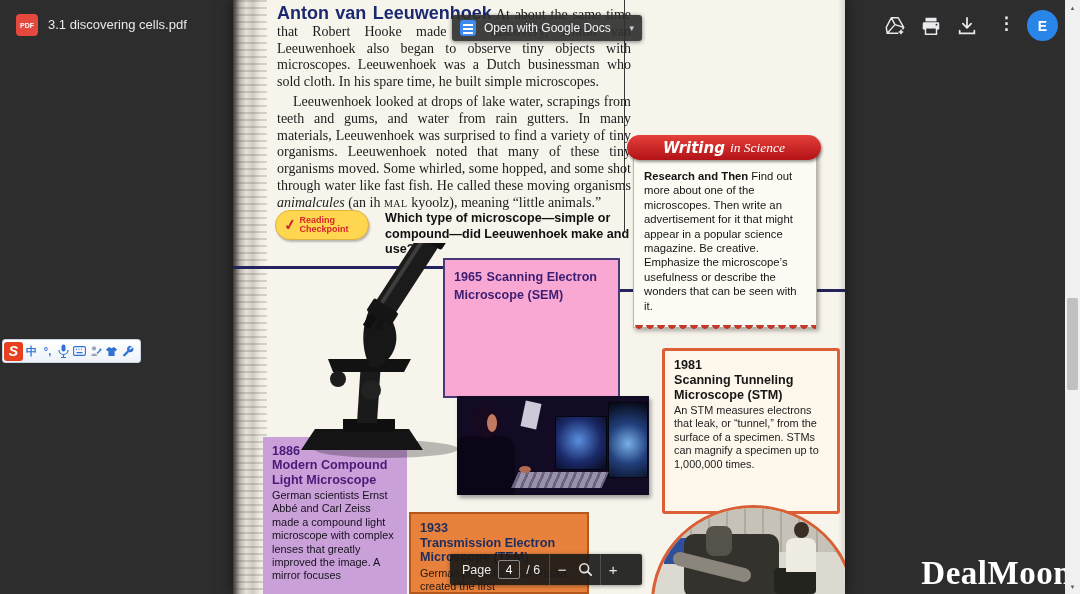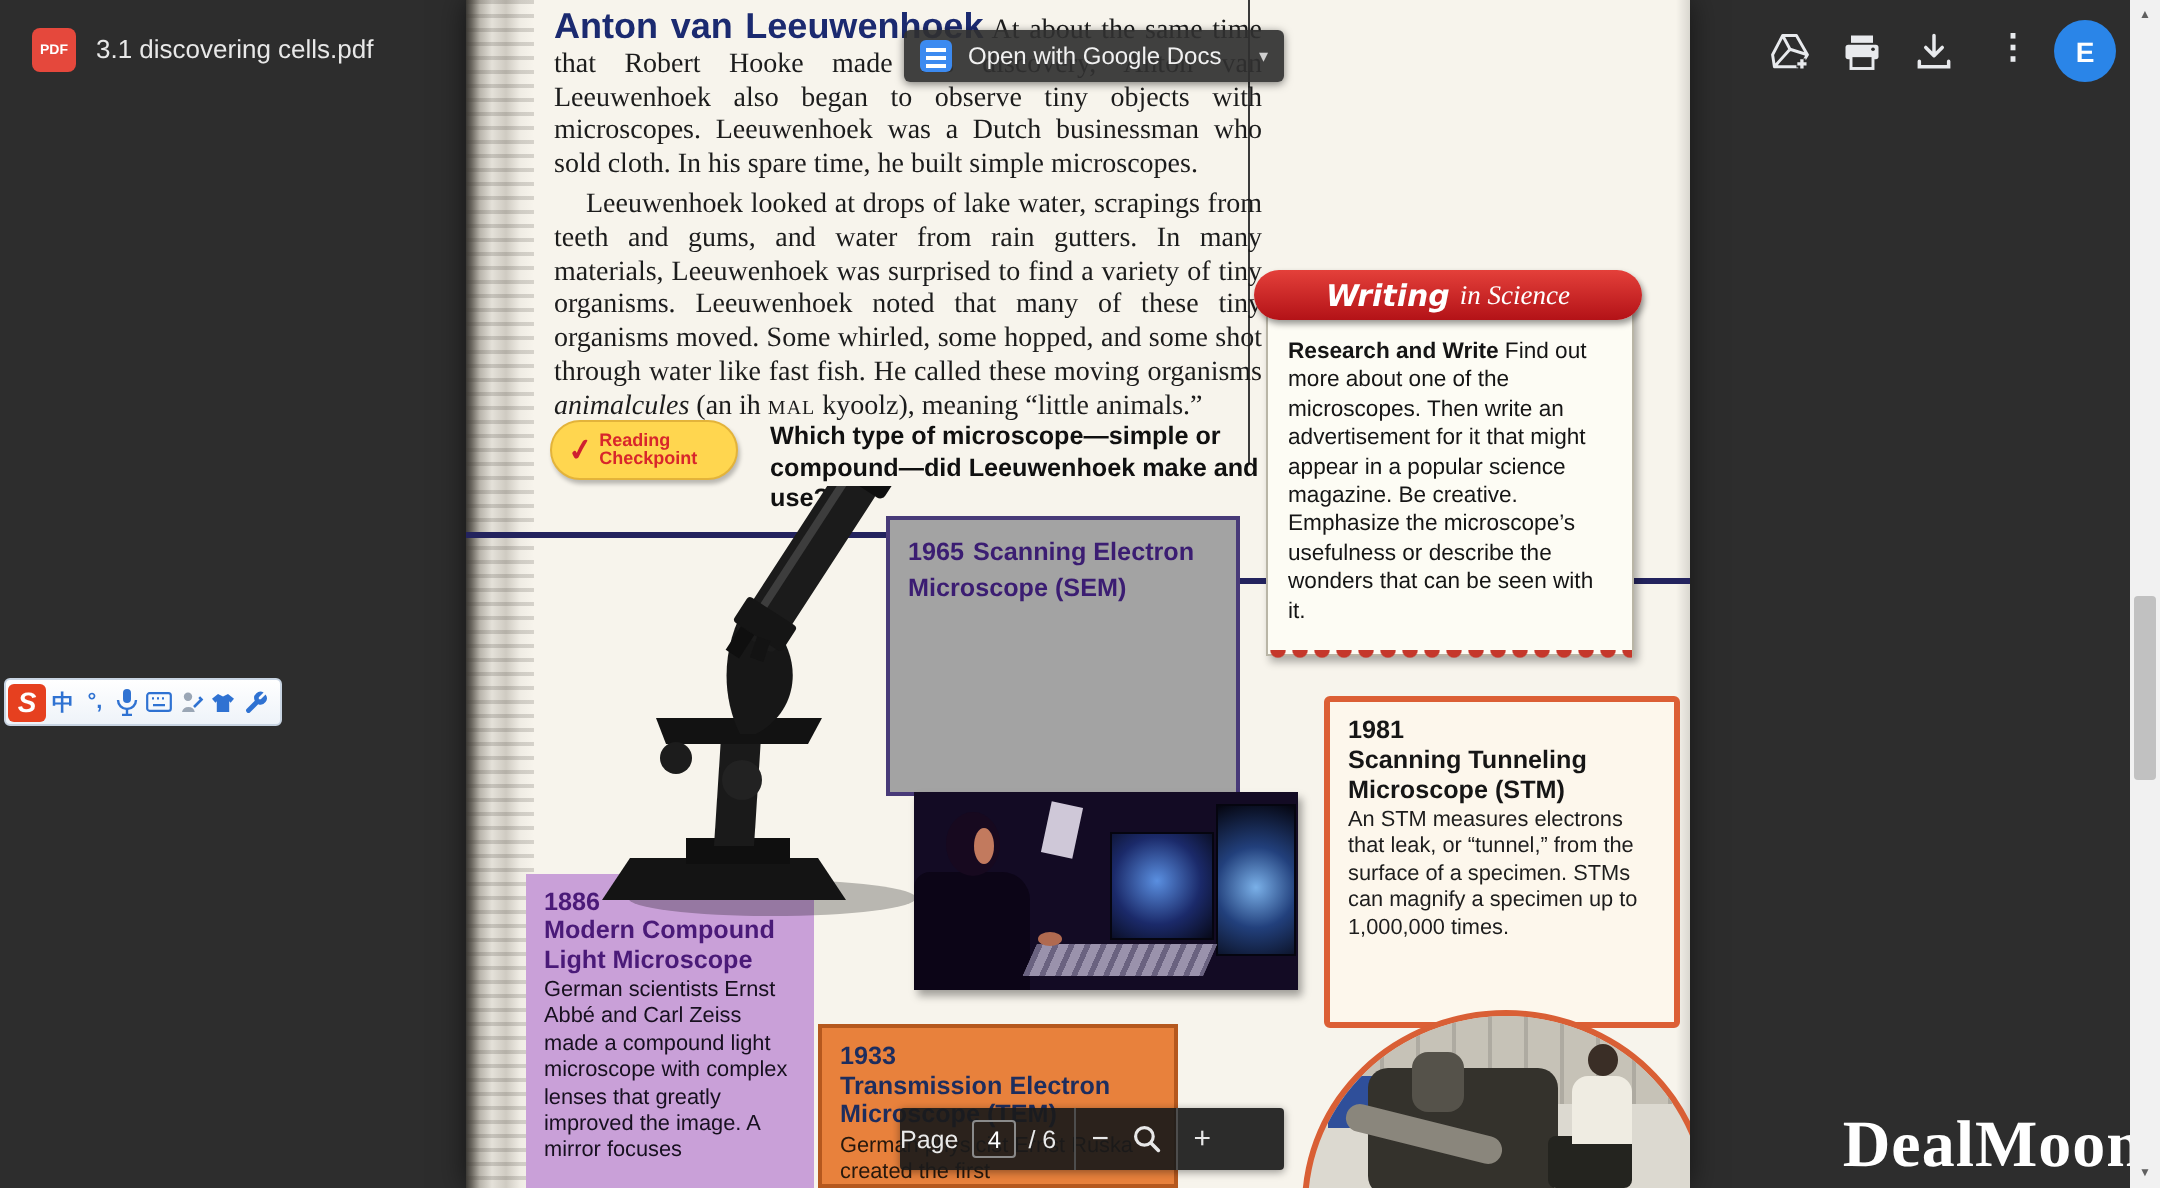--- a/index.html
+++ b/index.html
@@ -68,21 +68,21 @@
   .writing-banner .w1{font-family:"DejaVu Sans",sans-serif;font-weight:bold;font-style:italic;font-size:15px;margin-right:5px;}
   .writing-banner .w2{font-family:"Liberation Serif",serif;font-style:italic;font-size:13.5px;}
   .writing-body{position:absolute;left:10px;top:28px;width:160px;font-size:11.3px;line-height:14.4px;color:#151515;}
   .writing-wave{position:absolute;left:0;bottom:-4px;width:100%;height:6px;
      background:radial-gradient(circle at 5px 0px,#c5372b 3.5px,transparent 4.2px);background-size:11px 6px;background-repeat:repeat-x;}
 
   
   .tbox{box-sizing:border-box;padding:7px 9px;z-index:2;}
   .tbox .yr,.tbox .ttl{font-weight:bold;font-size:12.6px;line-height:14px;display:inline;}
   .tbox .bd{font-size:10.9px;line-height:13.4px;margin-top:2px;color:#17101f;}
-  .box-sem{left:210px;top:258px;width:177px;height:140px;background:#a3a3a3;border:2px solid #483a78;}
+  .box-sem{left:210px;top:258px;width:177px;height:140px;background:#f9a8d4;border:2px solid #483a78;}
   .box-sem .yr,.box-sem .ttl{color:#3b1d72;}
   .box-1886{left:30px;top:437px;width:144px;height:157px;background:#c9a0d8;}
   .box-1886 .yr,.box-1886 .ttl{color:#4a1a78;display:block;}
   .box-1886 .ttl{line-height:14.5px;}
   .box-tem{left:176px;top:512px;width:180px;height:82px;background:#e8813c;border:2px solid #b5581e;}
   .box-tem .yr,.box-tem .ttl{color:#1d2d5e;display:block;line-height:14.5px;}
   .box-tem .bd{color:#26180d;}
   .box-stm{left:429px;top:348px;width:178px;height:166px;background:#fdf7ec;border:3px solid #dc5f35;border-radius:3px;}
   .box-stm .yr,.box-stm .ttl{color:#161616;display:block;line-height:15px;}
   .box-stm .bd{color:#1d1d1d;margin-top:1px;}
@@ -109,21 +109,21 @@
   .ov-pipe{left:18px;top:52px;width:80px;height:14px;background:#8a867c;border-radius:7px;transform:rotate(14deg);}
   .ov-tank{left:52px;top:18px;width:26px;height:30px;background:#55524a;border-radius:8px;}
   .ov-cab{left:10px;top:30px;width:24px;height:26px;background:#2f4f9a;}
   .ov-shirt{left:132px;top:30px;width:30px;height:34px;background:#efece2;border-radius:8px 8px 0 0;}
   .ov-head{left:140px;top:14px;width:15px;height:16px;border-radius:50%;background:#3a2e26;}
   .ov-legs{left:120px;top:60px;width:42px;height:26px;background:#24241f;border-radius:4px;}
 
   
   .navbar{left:450px;top:554px;width:192px;height:31px;background:rgba(26,26,26,.92);border-radius:2px;z-index:35;
           display:flex;align-items:center;color:#eaeaea;font-size:12.5px;box-shadow:0 1px 4px rgba(0,0,0,.4);}
-  .nav-pagelabel{margin-left:0;}
+  .nav-pagelabel{margin-left:12px;}
   .page-input{width:20px;height:17px;margin-left:7px;background:transparent;border:1px solid #8a8a8a;border-radius:2px;
               color:#fff;font-size:12px;text-align:center;padding:0;font-family:"Liberation Sans",sans-serif;}
   .nav-total{margin-left:6px;}
   .nav-div{width:1px;height:31px;background:#4d4d4d;margin-left:9px;}
   .nav-btn{width:24px;height:31px;display:flex;align-items:center;justify-content:center;color:#e8e8e8;font-size:15px;}
   .mag-icon{width:22px;height:31px;display:flex;align-items:center;justify-content:center;}
 
   
   .sogou{left:2px;top:339px;width:137px;height:22px;background:linear-gradient(180deg,#ffffff,#eef3f9);
          border:1px solid #c8d4e2;border-radius:3px;z-index:36;display:flex;align-items:center;}
@@ -162,21 +162,21 @@
     <div class="abs cp-question">Which type of microscope—simple or compound—did Leeuwenhoek make and use?</div>
 
     <div class="abs tl tl-left"></div>
     <div class="abs tl tl-right"></div>
 
     <div class="abs writing-box">
       <div class="abs writing-banner">
         <span class="w1">Writing</span>
         <span class="w2">in Science</span>
       </div>
-      <div class="writing-body"><b>Research and Write</b><span> Find out more about one of the microscopes. Then write an advertisement for it that might appear in a popular science magazine. Be creative. Emphasize the microscope’s usefulness or describe the wonders that can be seen with it.</span></div>
+      <div class="writing-body"><b>Research and Then</b><span> Find out more about one of the microscopes. Then write an advertisement for it that might appear in a popular science magazine. Be creative. Emphasize the microscope’s usefulness or describe the wonders that can be seen with it.</span></div>
       <div class="writing-wave"></div>
     </div>
 
     <div class="abs scope-photo">
       <svg width="195" height="218" viewBox="0 0 195 218">
         <ellipse cx="105" cy="206" rx="72" ry="9" fill="rgba(0,0,0,0.25)"></ellipse>
         <path d="M34,186 L128,186 L142,207 L20,207 Z" fill="#141414"></path>
         <rect x="62" y="176" width="52" height="13" fill="#0f0f0f"></rect>
         <path d="M80,118 L100,118 L96,180 L76,180 Z" fill="#1a1a1a"></path>
         <path d="M47,116 L130,116 L123,129 L52,129 Z" fill="#121212"></path>

